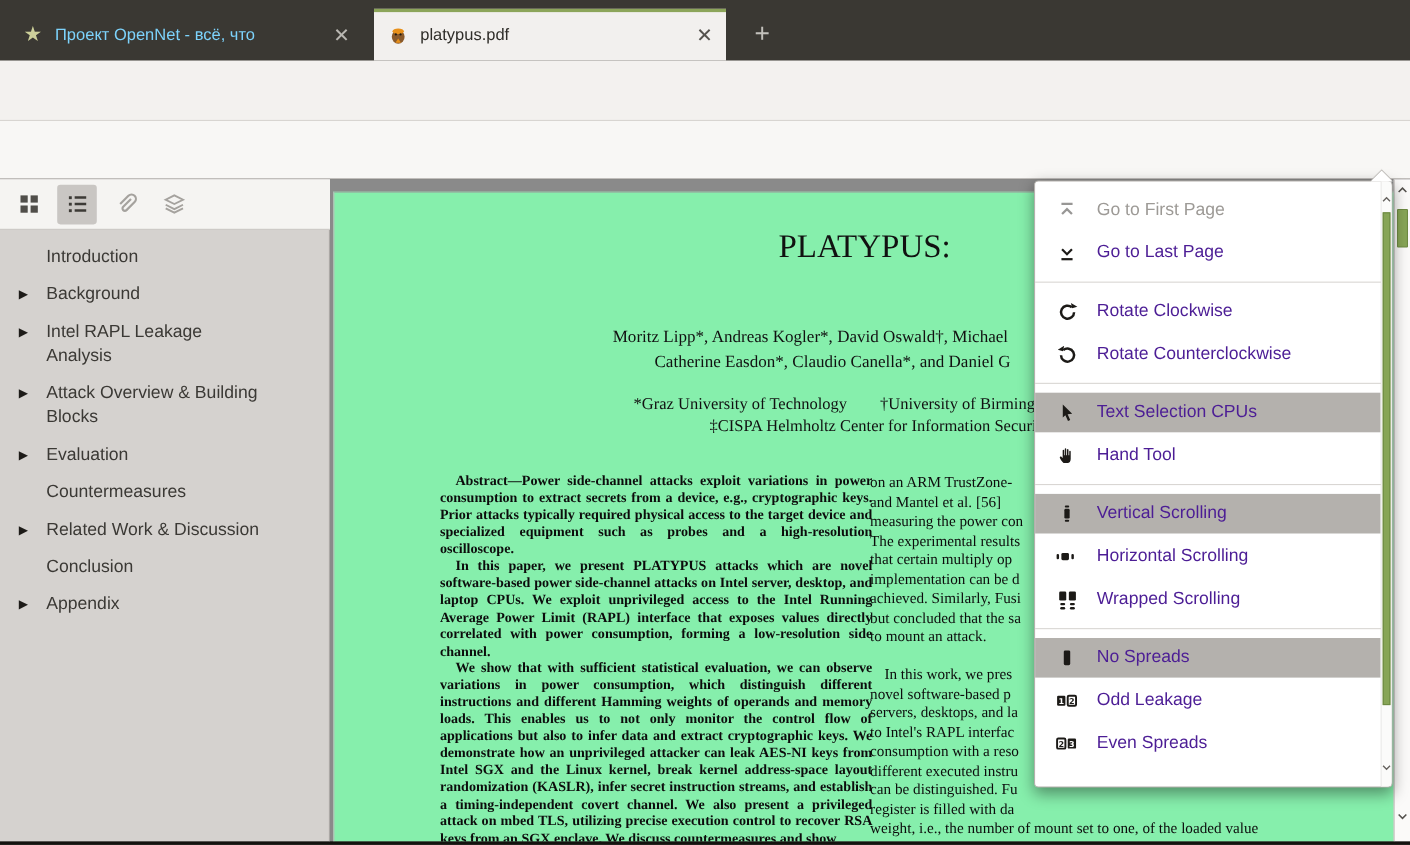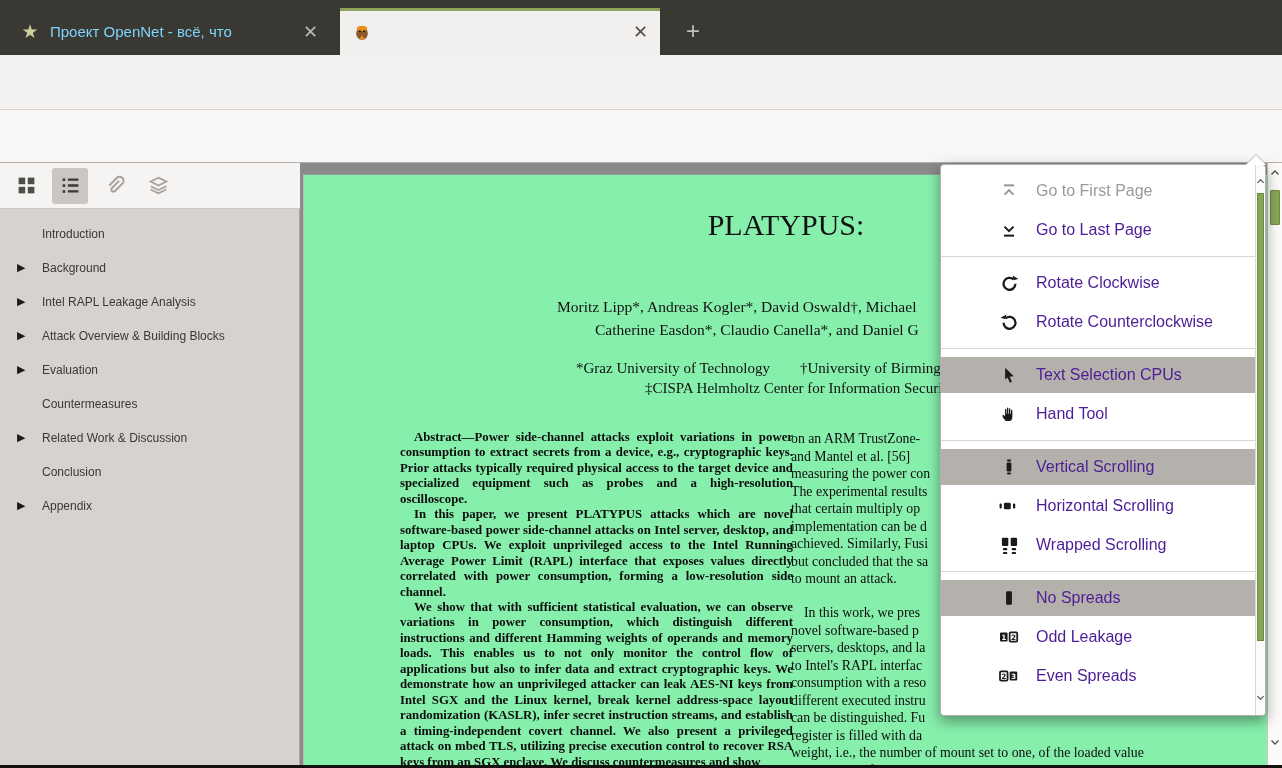--- a/index.html
+++ b/index.html
@@ -90,21 +90,21 @@
   
   #sidebar { position:absolute; left:0; top:0; width:300px; height:602px; background:#d5d2cf;
              border-right:1px solid #abA8a5; }
   #side-iconrow { position:absolute; left:0; top:0; width:300px; height:46px; background:#f5f4f2;
                   border-bottom:1px solid #c9c6c3; display:flex; align-items:center; }
   .side-btn { width:36px; height:36px; display:flex; align-items:center; justify-content:center;
               border-radius:3px; margin-left:8px; }
   #outline-list { position:absolute; left:0; top:60px; width:300px; }
   .outline-item { position:relative; margin-bottom:12px; }
   .outline-caret { position:absolute; left:17px; top:4px; font-size:11px; color:#1d1b18; }
-  .outline-label { display:block; margin-left:42px; width:202px; font-size:12px; line-height:22px; color:#3b3935; }
+  .outline-label { display:block; margin-left:42px; width:202px; font-size:16px; line-height:22px; color:#3b3935; }
 
   
   #viewer { position:absolute; left:301px; top:0; width:966px; height:602px; }
   #pdf-page { position:absolute; left:2px; top:11px; width:964px; height:591px; background:#86efac;
               border-top:1px solid #9a9a9a; border-left:1px solid #bbb;
               font-family:"Liberation Serif", serif; color:#111; overflow:hidden; }
   .abs { position:absolute; white-space:nowrap; }
   #doc-title1 { left:0; width:964px; top:33px; text-align:center; font-size:30px; }
   #doc-title2 { left:99px; top:73px; font-size:30px; }
   #doc-auth1 { left:253px; top:123px; font-size:15.5px; }
@@ -128,21 +128,21 @@
   
   #bottombar { position:absolute; left:0; bottom:0; width:1282px; height:3px; background:#14120f; }
 
   
   #menu { position:absolute; left:940px; top:164px; width:326px; height:552px; background:#fff;
           border:1px solid #b3b0ac; border-radius:4px; box-shadow:0 5px 14px rgba(0,0,0,.4);
           padding-top:8px; }
   #menu-arrow { position:absolute; left:305px; top:-10px; width:0; height:0;
                 border:10px solid transparent; border-top:none; border-bottom:10px solid #fff;
                 filter:drop-shadow(0 -1px 0 #b3b0ac); }
-  .menu-item { height:36px; margin:0 10px 3px 0; display:flex; align-items:center;padding-left:39px; }
+  .menu-item { height:36px; margin:0 10px 3px 0; display:flex; align-items:center; }
   .menu-item.selected { background:#b4b1ad; }
   .menu-item.disabled .menu-lb { color:#9d9a96; }
   .menu-item.disabled .menu-ic { opacity:.45; }
   .menu-ic { width:26px; margin:0 14px 0 16px; display:flex; align-items:center; justify-content:center; flex:none; }
   .menu-lb { font-size:16px; color:#4c1d95; white-space:nowrap; }
   .menu-sep { height:1px; background:#d9d6d3; margin:8px 0 8px 0; }
   #menu-scroll { position:absolute; right:0; top:0; bottom:0; width:10px; background:#fbfbfa;
                  border-left:1px solid #dcdad7; border-radius:0 4px 4px 0; }
   #menu-thumb { position:absolute; left:1px; top:28px; width:7px; height:448px; background:#87a556;
                 border:1px solid #6d8a42; }
@@ -162,20 +162,21 @@
     <div class="tab" id="tab2">
       <span class="tab-favicon">
         <svg width="18" height="18" viewBox="0 0 16 16">
             <ellipse cx="8" cy="9.3" rx="5.2" ry="5.6" fill="#8a5a2b"></ellipse>
             <ellipse cx="8" cy="4.8" rx="4.6" ry="2.3" fill="#e8901a"></ellipse>
             <circle cx="6.1" cy="7.4" r=".9" fill="#221a10"></circle>
             <circle cx="9.9" cy="7.4" r=".9" fill="#221a10"></circle>
             <path d="M8 10.6l-2.2 3.6h4.4z" fill="#e8901a"></path>
           </svg>
       </span>
+      <span class="tab-title">platypus.pdf</span>
       <span class="tab-close">✕</span>
     </div>
     <div id="newtab">+</div>
   </div>
 
   <div id="navbar">
     <div class="navbtn" id="backbtn">←</div>
     <div class="navbtn" id="fwdbtn">→</div>
     <div class="navbtn" id="reloadbtn">⟳</div>
     <div class="navbtn" id="homebtn">

